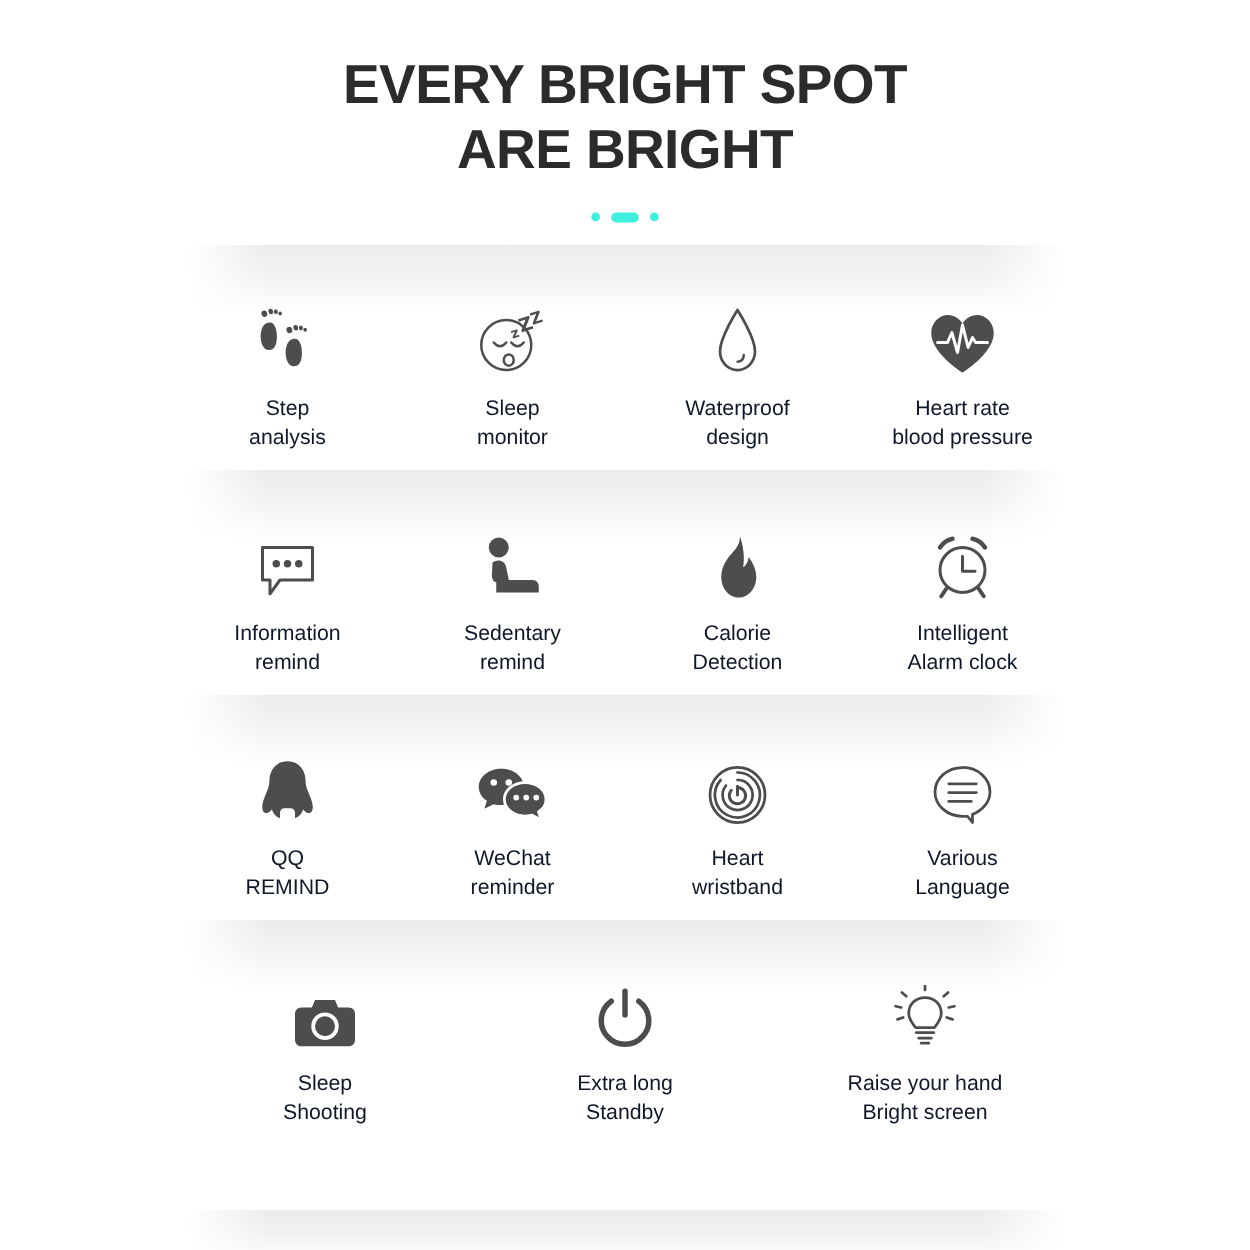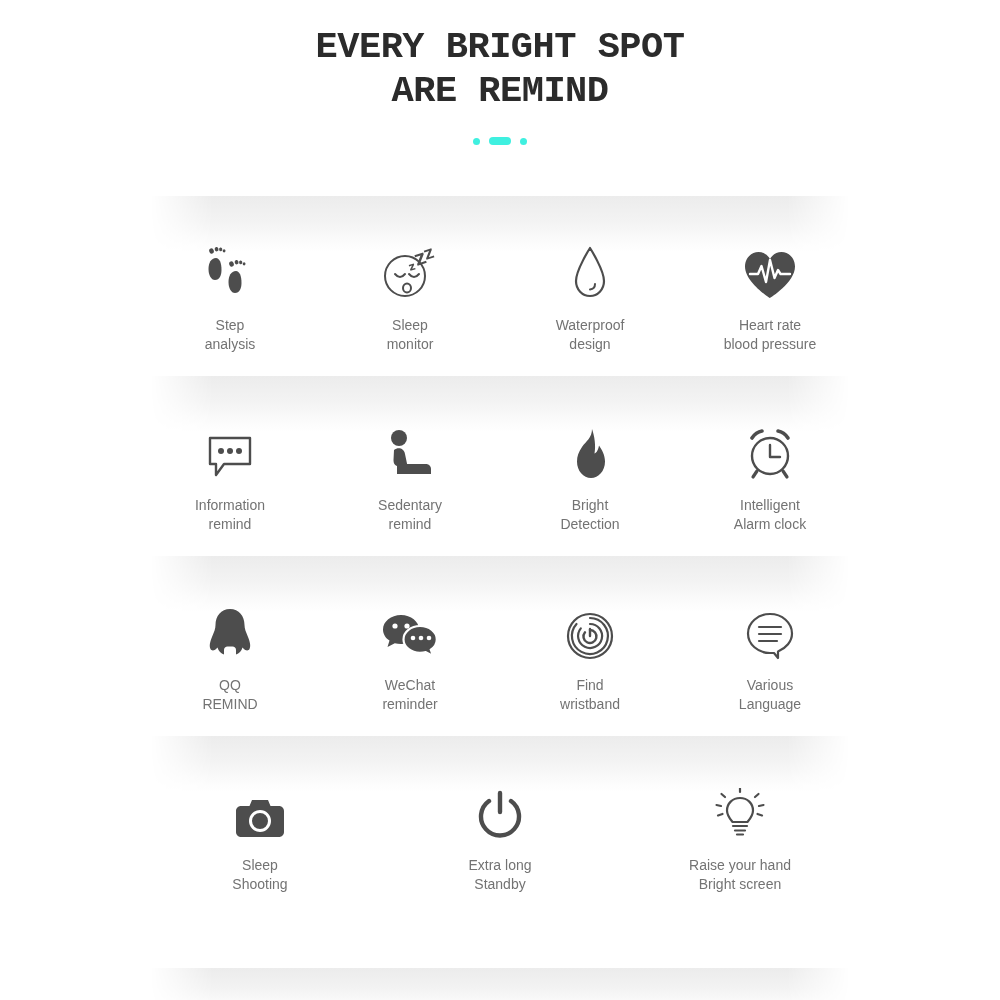--- a/index.html
+++ b/index.html
@@ -14,27 +14,27 @@
     font-family: "Liberation Sans", sans-serif;
     position: relative;
   }
 
   
   .header {
     padding-top: 26px;
     text-align: center;
   }
   .title {
-    font-family: Liberation Mono, monospace;
+    font-family: Liberation Sans, sans-serif;
     font-weight: bold;
-    font-size: 37px;
+    font-size: 44px;
     line-height: 1.18;
     letter-spacing: -0.5px;
     color: #2b2b2b;
-    margin: 0;
+    margin: 16px;
     padding: 0 60px;
   }
   .title .line {
     display: block;
   }
 
   .dots {
     margin-top: 22px;
     display: flex;
     align-items: center;
@@ -90,23 +90,23 @@
   }
   .cell-icon {
     height: 62px;
     display: flex;
     align-items: flex-end;
     justify-content: center;
     margin-top: 44px;
   }
   .cell-label {
     margin-top: 14px;
-    font-size: 14px;
+    font-size: 17px;
     line-height: 1.33;
-    color: #737373;
+    color: #0f172a;
     white-space: pre-line;
     font-family: "Liberation Sans", sans-serif;
   }
 
   
   .ico-fill { fill: #4d4d4d; }
   .ico-stroke { fill: none; stroke: #4d4d4d; }
 
   .footer-band {
     position: absolute;
@@ -118,21 +118,21 @@
     -webkit-mask-image: linear-gradient(to right, rgba(0,0,0,0) 0%, rgba(0,0,0,1) 9%, rgba(0,0,0,1) 91%, rgba(0,0,0,0) 100%);
     mask-image: linear-gradient(to right, rgba(0,0,0,0) 0%, rgba(0,0,0,1) 9%, rgba(0,0,0,1) 91%, rgba(0,0,0,0) 100%);
   }
 </style>
 </head>
 <body>
 
 <div class="header">
   <h1 class="title">
     <span class="line">EVERY BRIGHT SPOT</span>
-    <span class="line">ARE REMIND</span>
+    <span class="line">ARE BRIGHT</span>
   </h1>
   <div class="dots">
     <span class="dot-sm"></span>
     <span class="dot-pill"></span>
     <span class="dot-sm"></span>
   </div>
 </div>
 
 <div class="bands">
 
@@ -232,21 +232,21 @@
         <div class="cell-label">Sedentary
 remind</div>
       </div>
 
       <div class="cell">
         <div class="cell-icon">
           <svg width="42" height="56" viewBox="0 0 42 56">
             <path d="M23 3 C23 12 17 15 13 21 C9.5 26 8 30.5 8 35.5 C8 45 14.5 52 22 52 C29.5 52 36 45 36 35.5 C36 29 33 24 30 19.5 C29 25 27 27 25.5 27.5 C27 20 25.5 10 23 3 Z" class="ico-fill"></path>
           </svg>
         </div>
-        <div class="cell-label">Bright
+        <div class="cell-label">Calorie
 Detection</div>
       </div>
 
       <div class="cell">
         <div class="cell-icon">
           <svg width="54" height="56" viewBox="0 0 54 56">
             <circle cx="27" cy="30" r="18" class="ico-stroke" stroke-width="2.4"></circle>
             <path d="M27 19 V31 H37" class="ico-stroke" stroke-width="2.4" stroke-linecap="round" stroke-linejoin="round"></path>
             <path d="M9 12 Q13 6 19 5" class="ico-stroke" stroke-width="3.6" stroke-linecap="round"></path>
             <path d="M45 12 Q41 6 35 5" class="ico-stroke" stroke-width="3.6" stroke-linecap="round"></path>
@@ -298,21 +298,21 @@
       <div class="cell">
         <div class="cell-icon">
           <svg width="52" height="52" viewBox="0 0 52 52">
             <circle cx="26" cy="26" r="22" class="ico-stroke" stroke-width="2.2"></circle>
             <path d="M26 8 A18 18 0 1 1 12.5 14" class="ico-stroke" stroke-width="2.2" stroke-linecap="round"></path>
             <path d="M26 14 A12 12 0 1 1 16.8 18.4" class="ico-stroke" stroke-width="2.2" stroke-linecap="round"></path>
             <path d="M26 20 A6.5 6.5 0 1 1 21 22.3" class="ico-stroke" stroke-width="2.4" stroke-linecap="round"></path>
             <path d="M26 19 V26" class="ico-stroke" stroke-width="2.4" stroke-linecap="round"></path>
           </svg>
         </div>
-        <div class="cell-label">Find
+        <div class="cell-label">Heart
 wristband</div>
       </div>
 
       <div class="cell">
         <div class="cell-icon">
           <svg width="52" height="52" viewBox="0 0 52 52">
             <path d="M26 4 C13.8 4 4 12.7 4 23.5 C4 34.3 13.8 43 26 43 L30 43 L34 48 L34 41.5 C42 38.3 48 31.5 48 23.5 C48 12.7 38.2 4 26 4 Z" class="ico-stroke" stroke-width="2.2" stroke-linejoin="round"></path>
             <path d="M15 17 H37" class="ico-stroke" stroke-width="2.2" stroke-linecap="round"></path>
             <path d="M15 24 H37" class="ico-stroke" stroke-width="2.2" stroke-linecap="round"></path>
             <path d="M15 31 H33" class="ico-stroke" stroke-width="2.2" stroke-linecap="round"></path>

